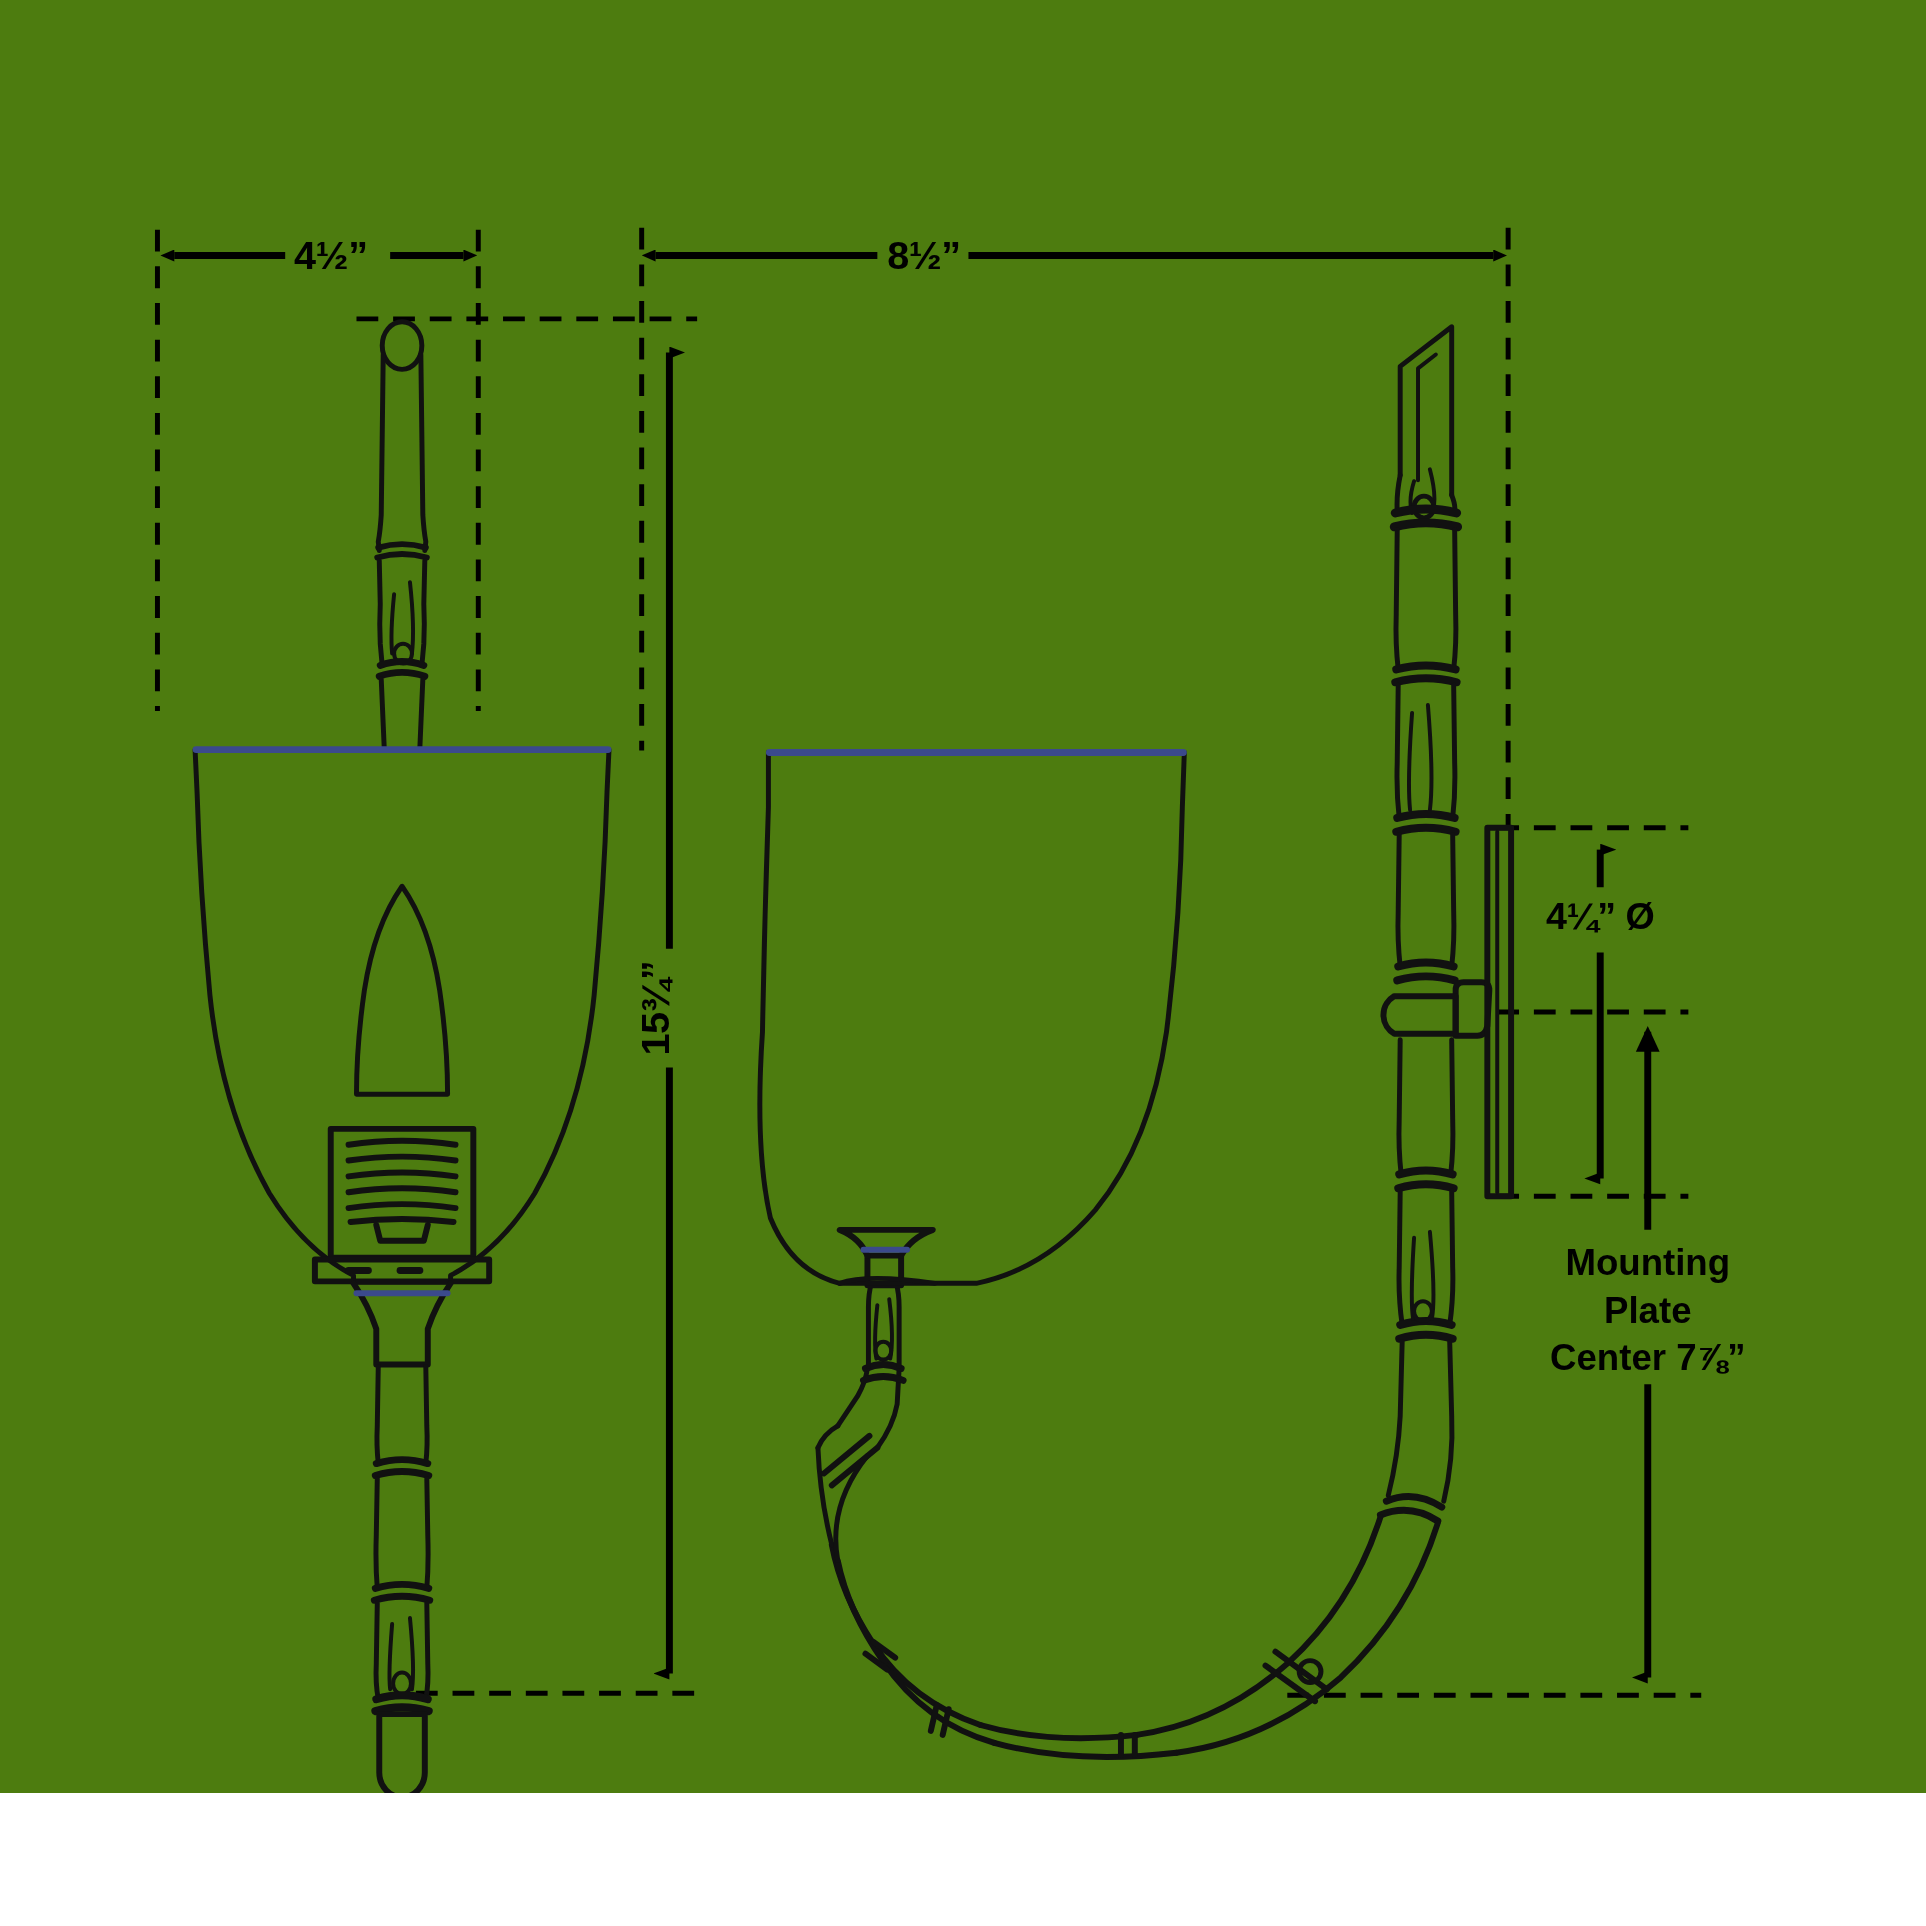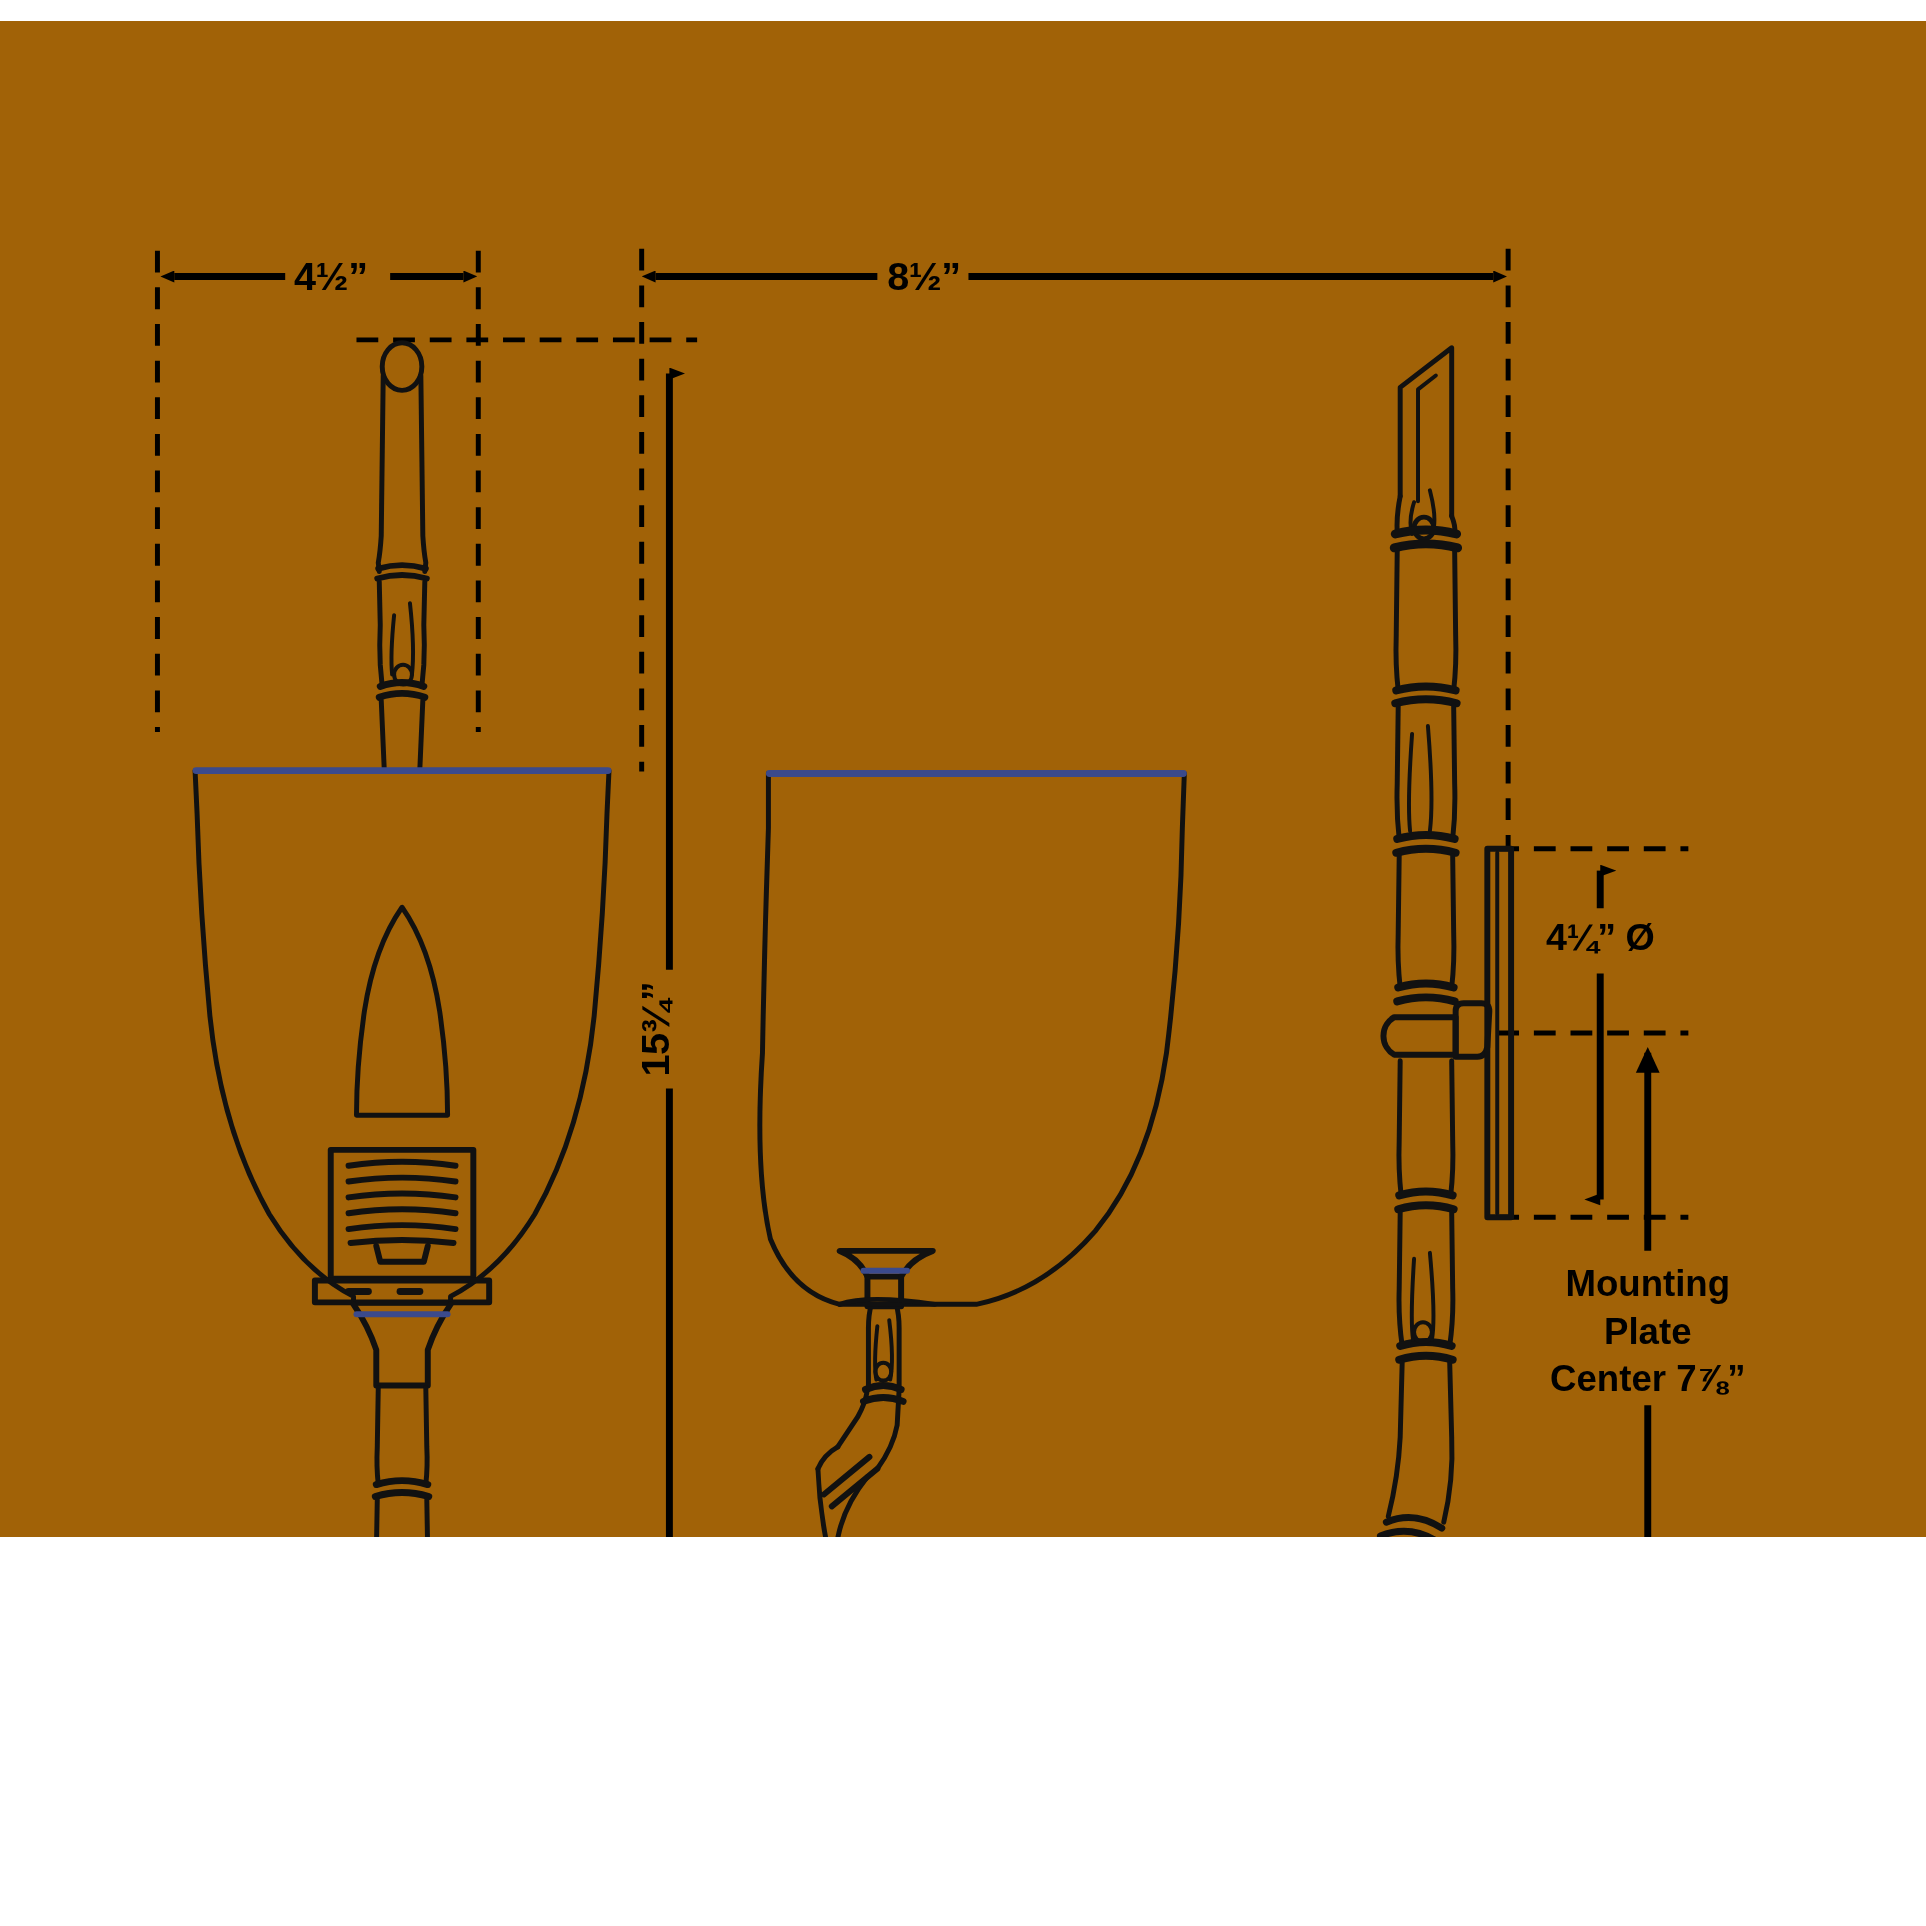--- a/index.html
+++ b/index.html
@@ -6,24 +6,23 @@
     margin: 0;
     padding: 0;
     background: #ffffff;
   }
   body {
     font-family: "Liberation Sans", sans-serif;
   }
   #stage {
     position: relative;
     width: 1927px;
-    height: 1516px;
-    background: #a16207;
+    height: 1793px;
+    background: #4d7c0f;
     overflow: hidden;
-    margin-top: 21px;
   }
   #stage svg {
     position: absolute;
     left: 0;
     top: 0;
     display: block;
   }
   .dimtext {
     font-family: "Liberation Sans", sans-serif;
     font-weight: bold;

